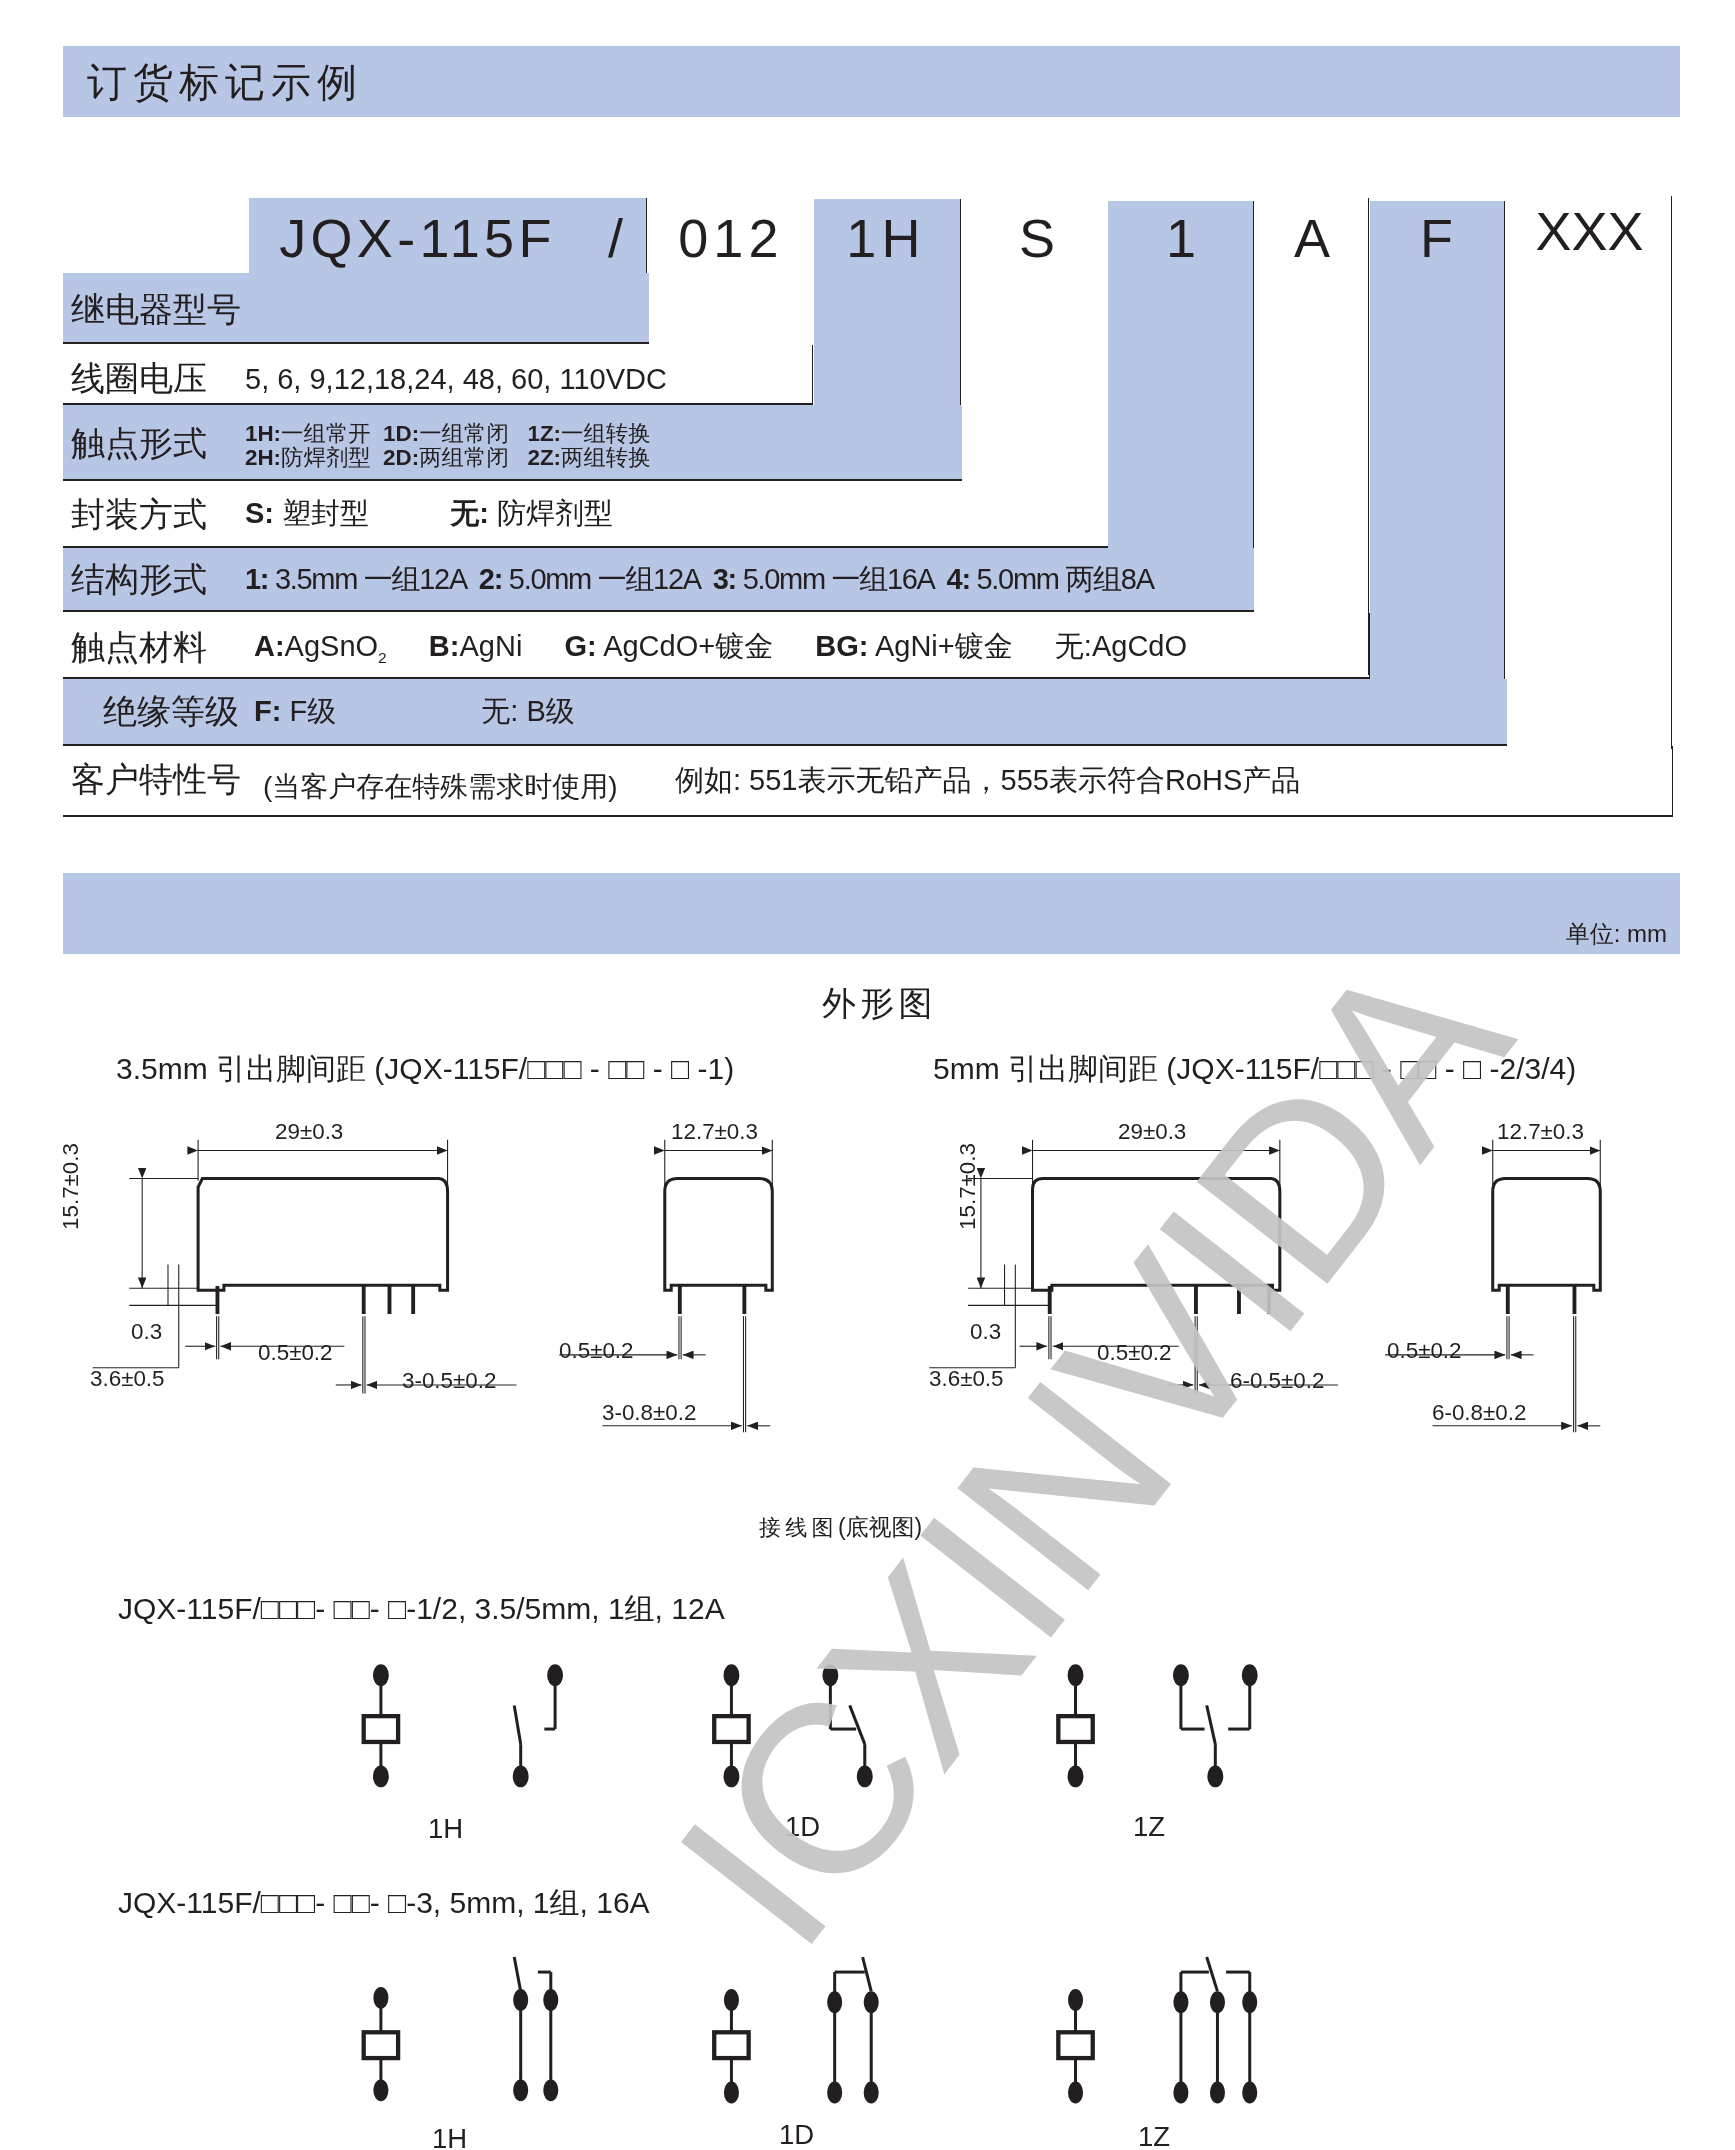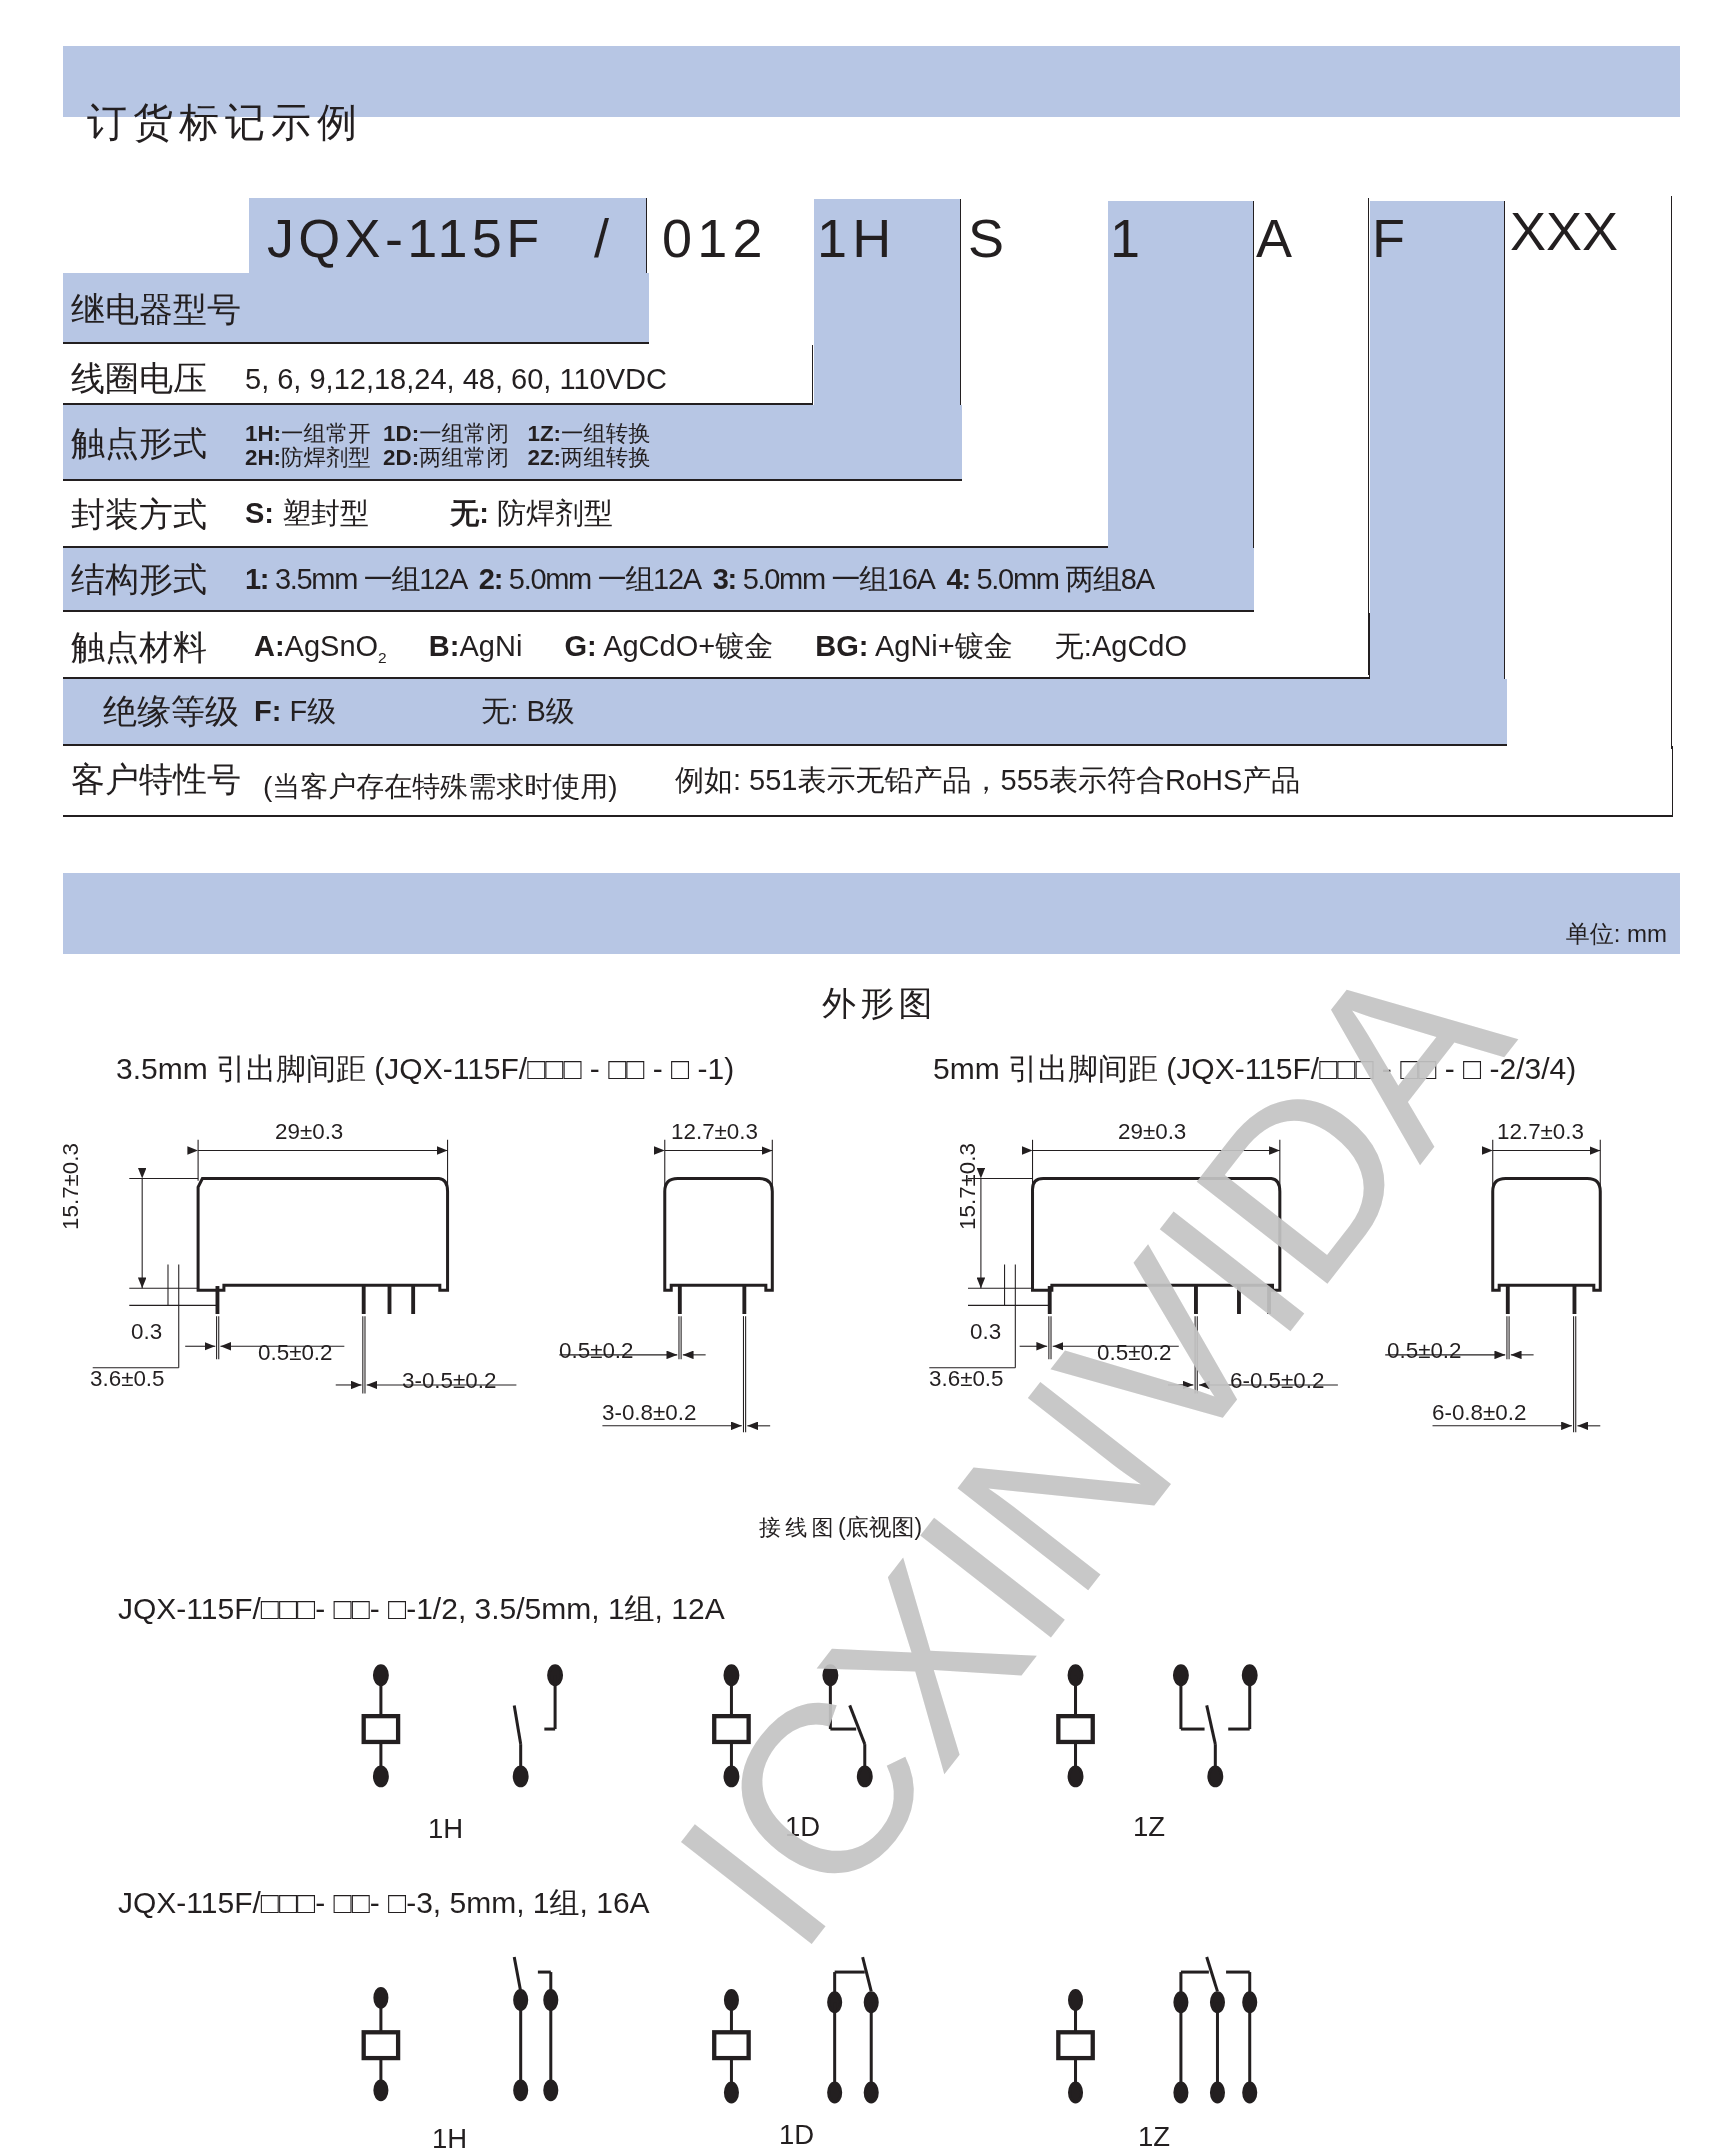--- a/index.html
+++ b/index.html
@@ -1,21 +1,21 @@
 <!DOCTYPE html>
 <html style="font-size:6.9px"><head>
 <meta charset="utf-8">
 <style>
   html, body { margin:0; padding:0; background:#ffffff; }
   body { width:1736px; height:2671px; position:relative; overflow:hidden;
          font-family:"Liberation Sans", "DejaVu Sans", sans-serif; color:#231f20; }
   .abs { position:absolute; }
   .bar { background:#b7c6e4; }
-  .sec-title { font-size:40px; letter-spacing:6px; line-height:1;margin-top:40px; }
-  .code-ch { font-size:54px; line-height:1; text-align:left; }
+  .sec-title { font-size:40px; letter-spacing:6px; line-height:1; }
+  .code-ch { font-size:54px; line-height:1; text-align:center; }
   .row-label { font-size:34px; line-height:1; }
   .row-val { font-size:29px; line-height:1; }
   .small { font-size:22.4px; line-height:1.05; }
   .b { font-weight:bold; }
   .edge-r { border-right:1.7px solid #231f20; }
   .edge-b { border-bottom:2.6px solid #231f20; }
   .dim { font-size:22.4px; line-height:1; white-space:nowrap; }
   .cap { font-size:30px; line-height:1; white-space:nowrap; }
   .diag-label { font-size:27.5px; line-height:1; }
   svg { position:absolute; overflow:visible; }

